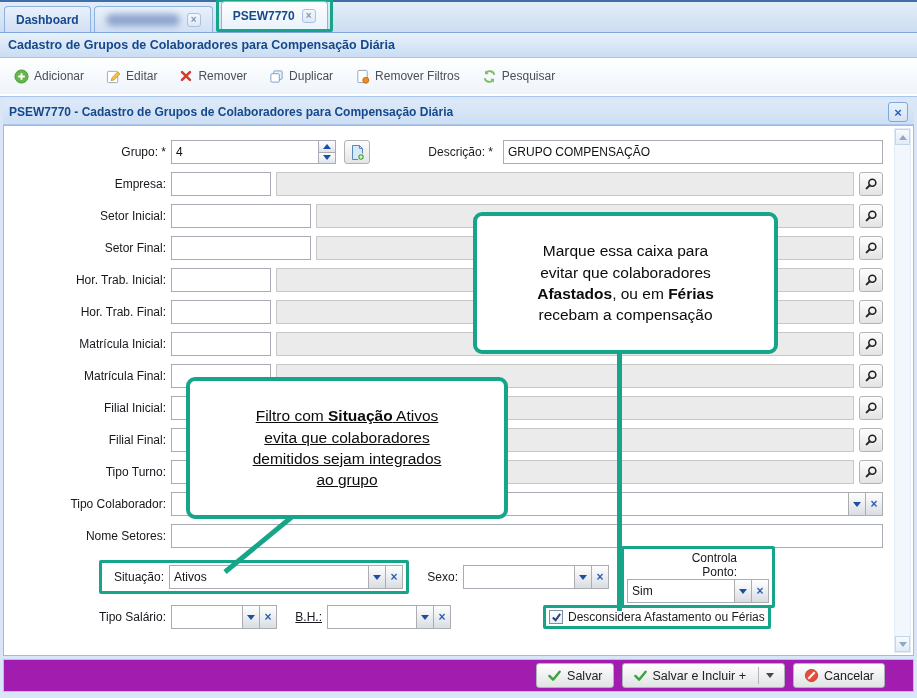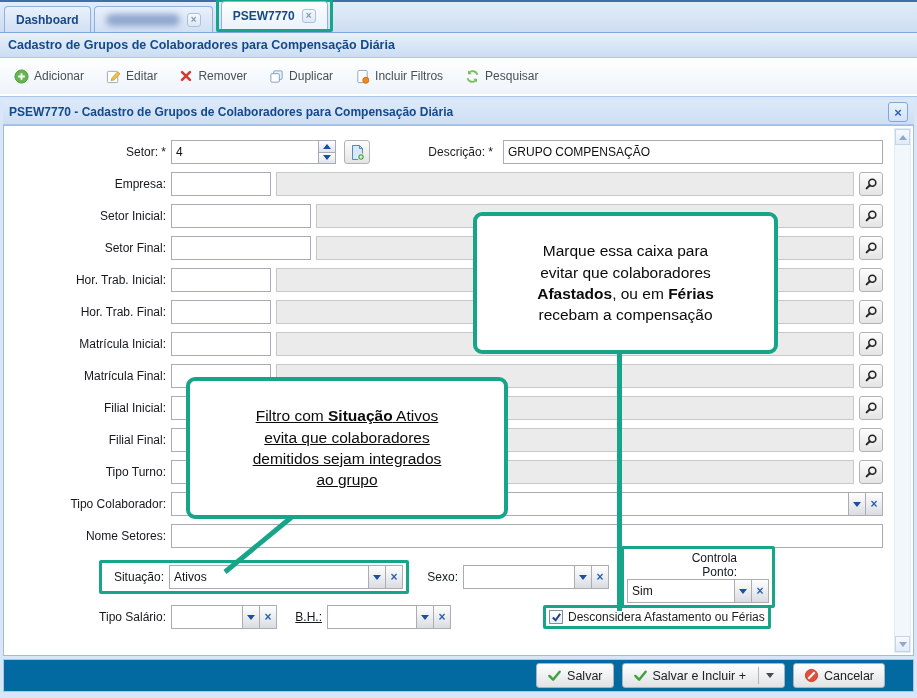--- a/index.html
+++ b/index.html
@@ -56,21 +56,21 @@
     height:25px; border-bottom:1px solid #aac6ea; background:linear-gradient(#dce9f9,#cedff4);
     display:flex; align-items:center; padding:0 6px; color:var(--hdr); font-weight:bold; font-size:12px;
   }
   .winx{
     margin-left:auto; width:20px; height:20px; border:1px solid #7fa7db; border-radius:3px;
     background:linear-gradient(#e9f2fc,#d3e3f6); color:#2b5fb4; font-weight:bold; font-size:13px;
     display:flex; align-items:center; justify-content:center; line-height:1; font-family:inherit;
   }
   .panel-body{ flex:1; background:#fff; border:1px solid #a3bbd4; position:relative; overflow:hidden; }
   .panel-footer{
-    height:33px; margin-top:3px; background:#0369a1; border:1px solid #a9c5ea;
+    height:33px; margin-top:3px; background:#a21caf; border:1px solid #a9c5ea;
     display:flex; align-items:center; justify-content:flex-end; gap:8px; padding-right:28px;
   }
 
   
   .form{ position:absolute; inset:0; padding:14px 30px 0 12px; }
   .row{ display:flex; align-items:center; height:24px; margin-bottom:8px; }
   .lbl{ width:155px; flex:none; text-align:right; padding-right:5px; color:#16181d; }
   .txt{
     height:24px; border:1px solid #a9acb5; background:#fff; padding:0 4px;
     font:12px "Liberation Sans", sans-serif; color:#111; outline:none;
@@ -178,21 +178,21 @@
         <rect x="5" y="2" width="9" height="9" rx="1" fill="#e8f2fb" stroke="#7c9cc4"></rect>
         <rect x="2" y="5" width="9" height="9" rx="1" fill="#fff" stroke="#7c9cc4"></rect>
       </svg>
     <span>Duplicar</span>
   </button>
   <button class="tbtn">
     <svg width="15" height="15" viewBox="0 0 16 16">
         <rect x="3" y="1.5" width="10" height="13" rx="1" fill="#fff" stroke="#8fa3bc"></rect>
         <circle cx="11.5" cy="12" r="3.2" fill="#f08a24" stroke="#c96f12"></circle>
       </svg>
-    <span>Incluir Filtros</span>
+    <span>Remover Filtros</span>
   </button>
   <button class="tbtn">
     <svg width="15" height="15" viewBox="0 0 16 16">
         <path d="M13.2 6.2A5.2 5.2 0 0 0 4 4.4" fill="none" stroke="#7cbf5a" stroke-width="2"></path>
         <path d="M3.2 1.6v4h4z" fill="#7cbf5a"></path>
         <path d="M2.8 9.8A5.2 5.2 0 0 0 12 11.6" fill="none" stroke="#7cbf5a" stroke-width="2"></path>
         <path d="M12.8 14.4v-4h-4z" fill="#7cbf5a"></path>
       </svg>
     <span>Pesquisar</span>
   </button>
@@ -201,21 +201,21 @@
 <div class="window">
   <div class="panel-header">
     <span>PSEW7770 - Cadastro de Grupos de Colaboradores para Compensação Diária</span>
     <button class="winx">×</button>
   </div>
 
   <div class="panel-body">
     <div class="form">
 
       <div class="row">
-        <span class="lbl">Setor: *</span>
+        <span class="lbl">Grupo: *</span>
         <span class="spin">
           <input class="txt" value="4" style="">
           <span class="spincol">
             <button class="spinbtn">
                 <span class="tri up"></span>
               </button>
             <button class="spinbtn">
                 <span class="tri down"></span>
               </button>
           </span>

